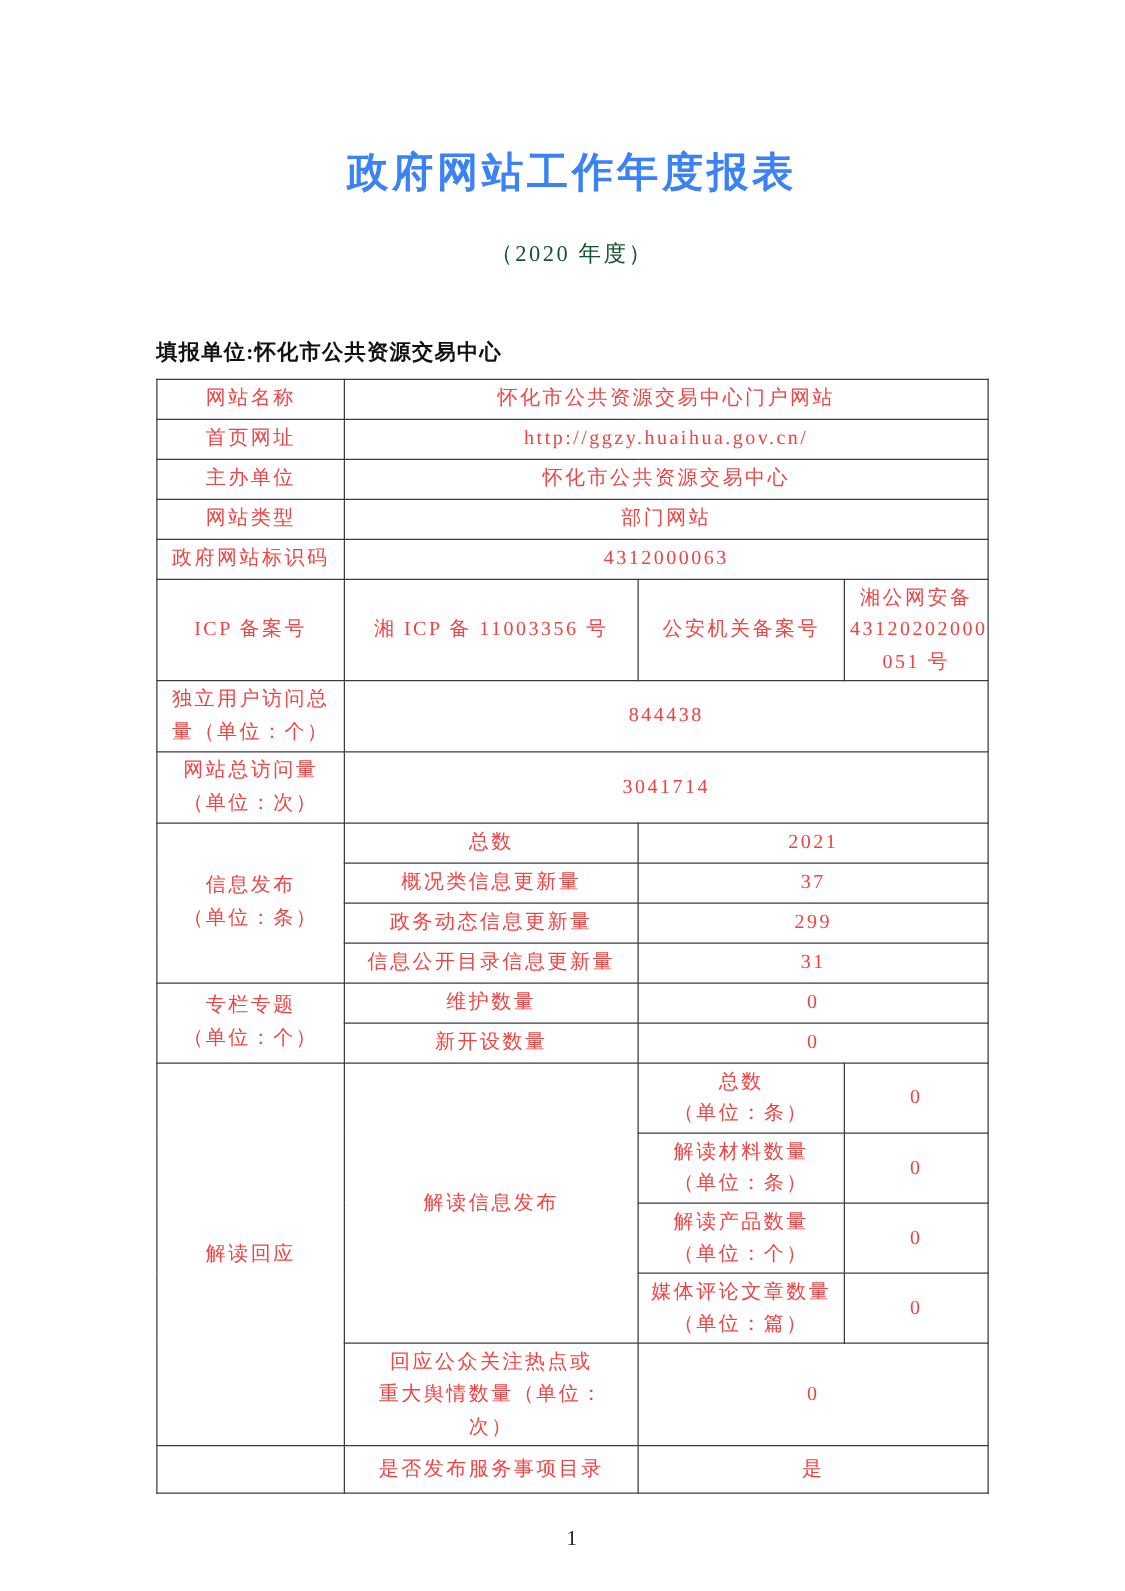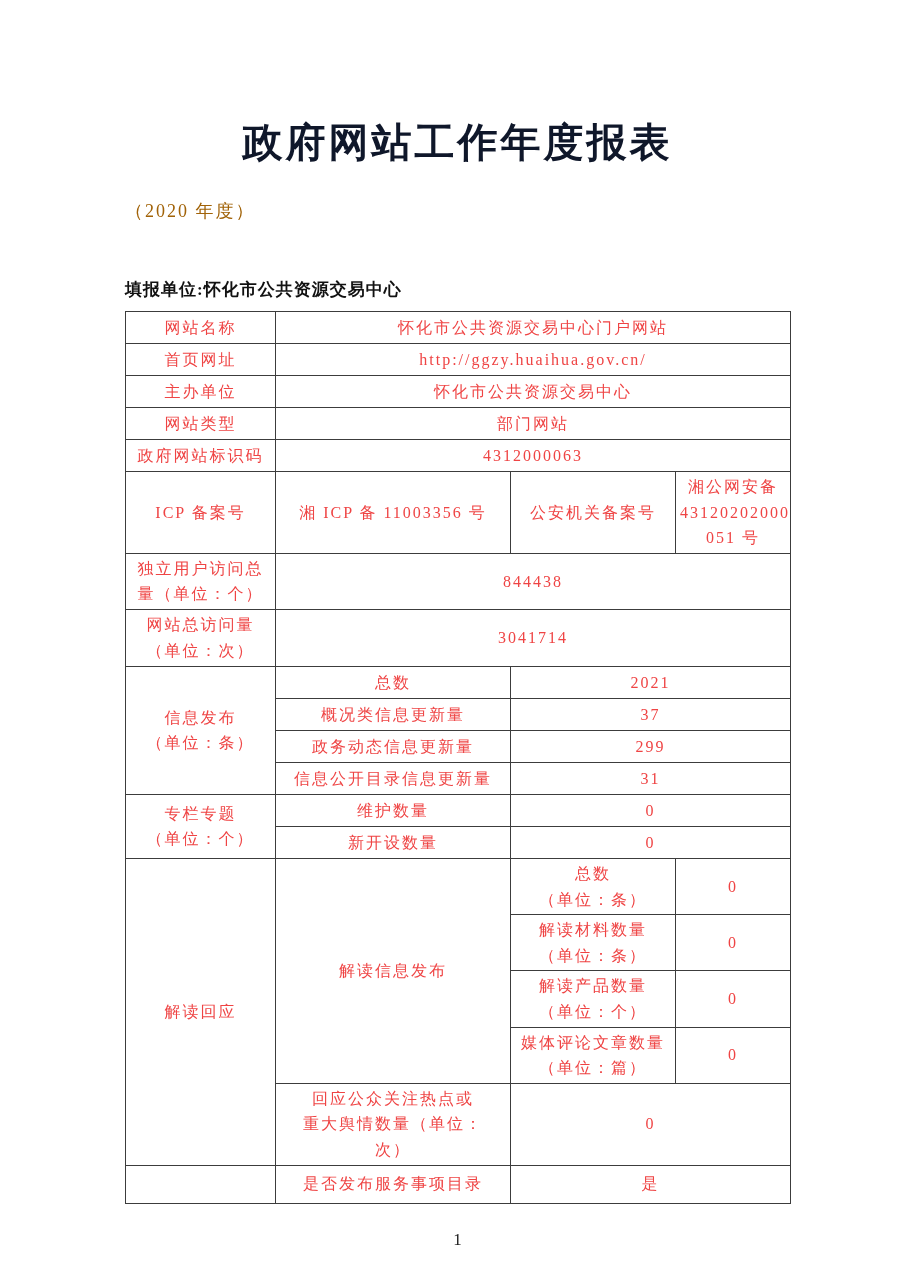--- a/index.html
+++ b/index.html
@@ -5,26 +5,26 @@
   html, body { margin:0; padding:0; }
   body {
     width:900px; height:1273px; background:#ffffff; overflow:hidden;
     font-family:"Liberation Serif","DejaVu Serif",serif;
     color:#1b1b1b;
   }
   .sheet { width:665px; margin-left:125px; }
   .doc-title {
     margin:118px 0 0 0; text-align:center;
     font-family:"Liberation Sans","DejaVu Sans",sans-serif;
-    font-weight:700; font-size:40px; letter-spacing:3px; line-height:1.2;
-    color:#0f172a;
+    font-weight:700; font-size:33px; letter-spacing:3px; line-height:1.2;
+    color:#3b82f6;
   }
   .doc-subtitle {
-    margin-top:33px; text-align:left;
-    font-size:18px; letter-spacing:2px; color:#a16207;
+    margin-top:33px; text-align:center;
+    font-size:18px; letter-spacing:2px; color:#14532d;
   }
   .unit-line {
     margin-top:55px; margin-bottom:10px;
     font-size:17px; font-weight:700; letter-spacing:1px; color:#111;
   }
   table.report {
     width:665px; border-collapse:collapse; table-layout:fixed;
   }
   table.report td {
     border:1px solid #3c3c3c;

